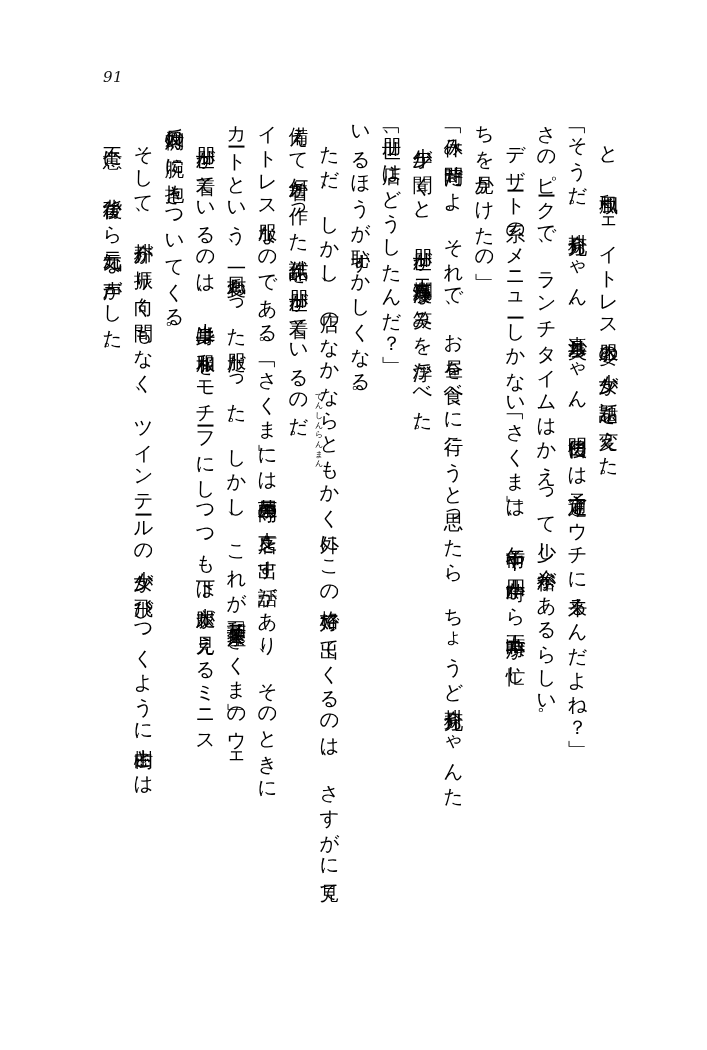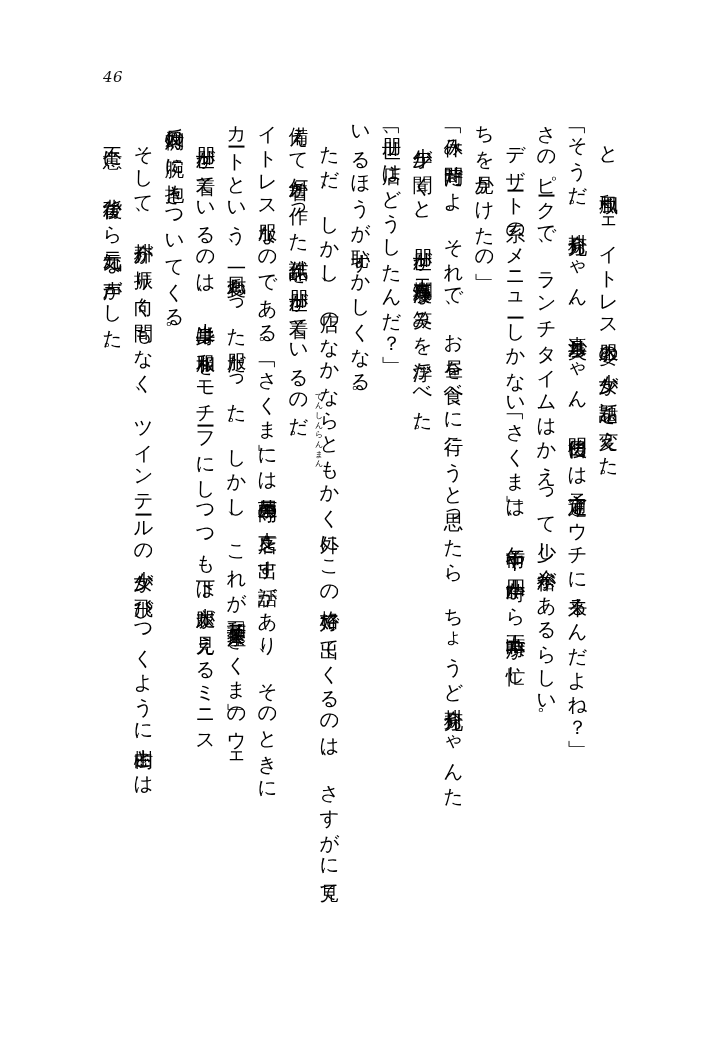--- a/index.html
+++ b/index.html
@@ -84,21 +84,21 @@
   #ruby-tenshin {
     top: 387px;
     right: 385px;
   }
 </style>
 </head>
 <body>
 
 <div class="page">
 
-  <div class="page-number">46</div>
+  <div class="page-number">91</div>
 
   <div class="text-body">
     <div class="col indent">不意に、背後から元気な声がした。</div>
     <div class="col indent">そして、耕介が振り向く間もなく、ツインテールの少女が飛びつくように由樹とは</div>
     <div class="col">反対側の腕に抱きついてくる。</div>
     <div class="col indent">朋世が着ているのは、上半身は和服をモチーフにしつつも下は太腿が見えるミニス</div>
     <div class="col">カートという、一風変わった服だった。しかし、これが和菓子茶屋「さくま」のウェ</div>
     <div class="col">イトレス服なのである。「さくま」には茶屋専門の支店を出す話があり、そのときに</div>
     <div class="col">備えて何着か作った試作品を朋世が着ているのだ。</div>
     <div class="col indent">ただ、しかし、店のなかならともかく外にこの格好で出てくるのは、さすがに見て</div>

